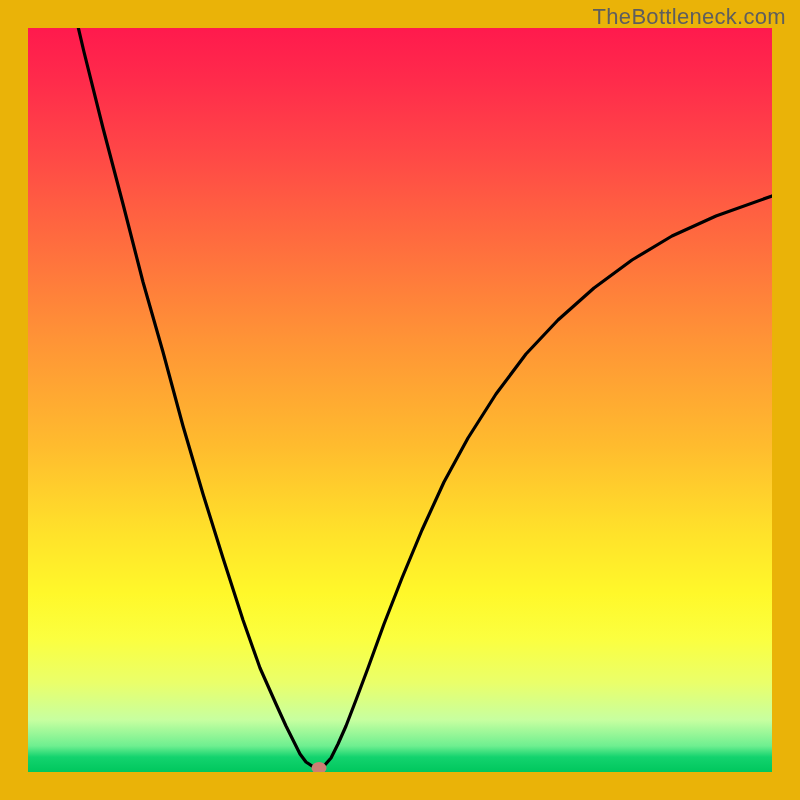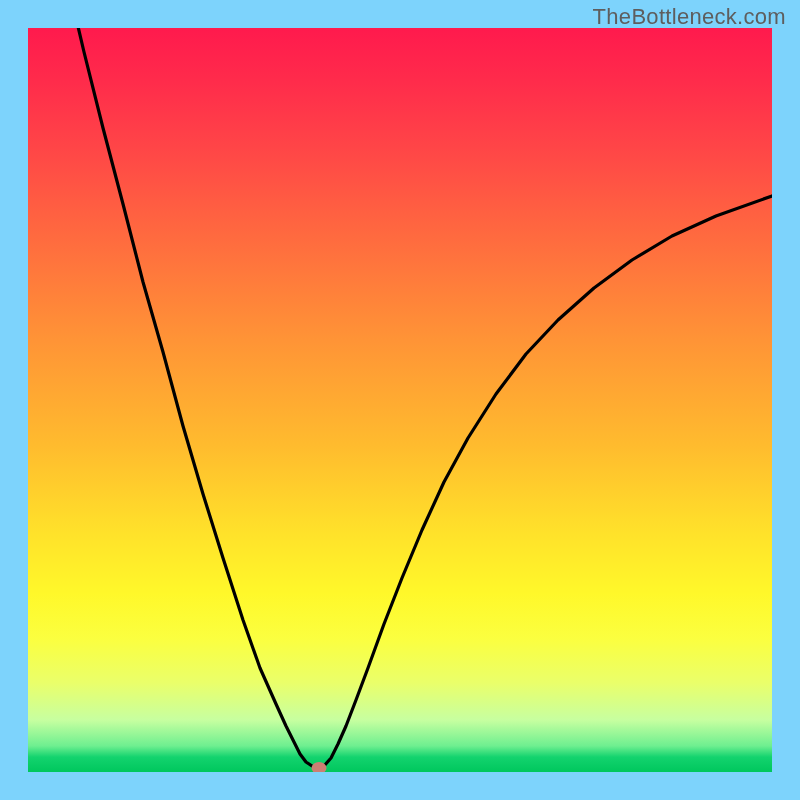--- a/index.html
+++ b/index.html
@@ -8,21 +8,21 @@
     width: 800px;
     height: 800px;
     overflow: hidden;
     background: #000;
     font-family: Arial, Helvetica, sans-serif;
   }
   .frame {
     position: relative;
     width: 800px;
     height: 800px;
-    background: #7dd3fc;
+    background: #eab308;
   }
   .watermark {
     position: absolute;
     top: 4px;
     right: 14px;
     color: #5e5e5e;
     font-size: 22px;
     font-weight: 500;
     letter-spacing: 0.3px;
     z-index: 30;

